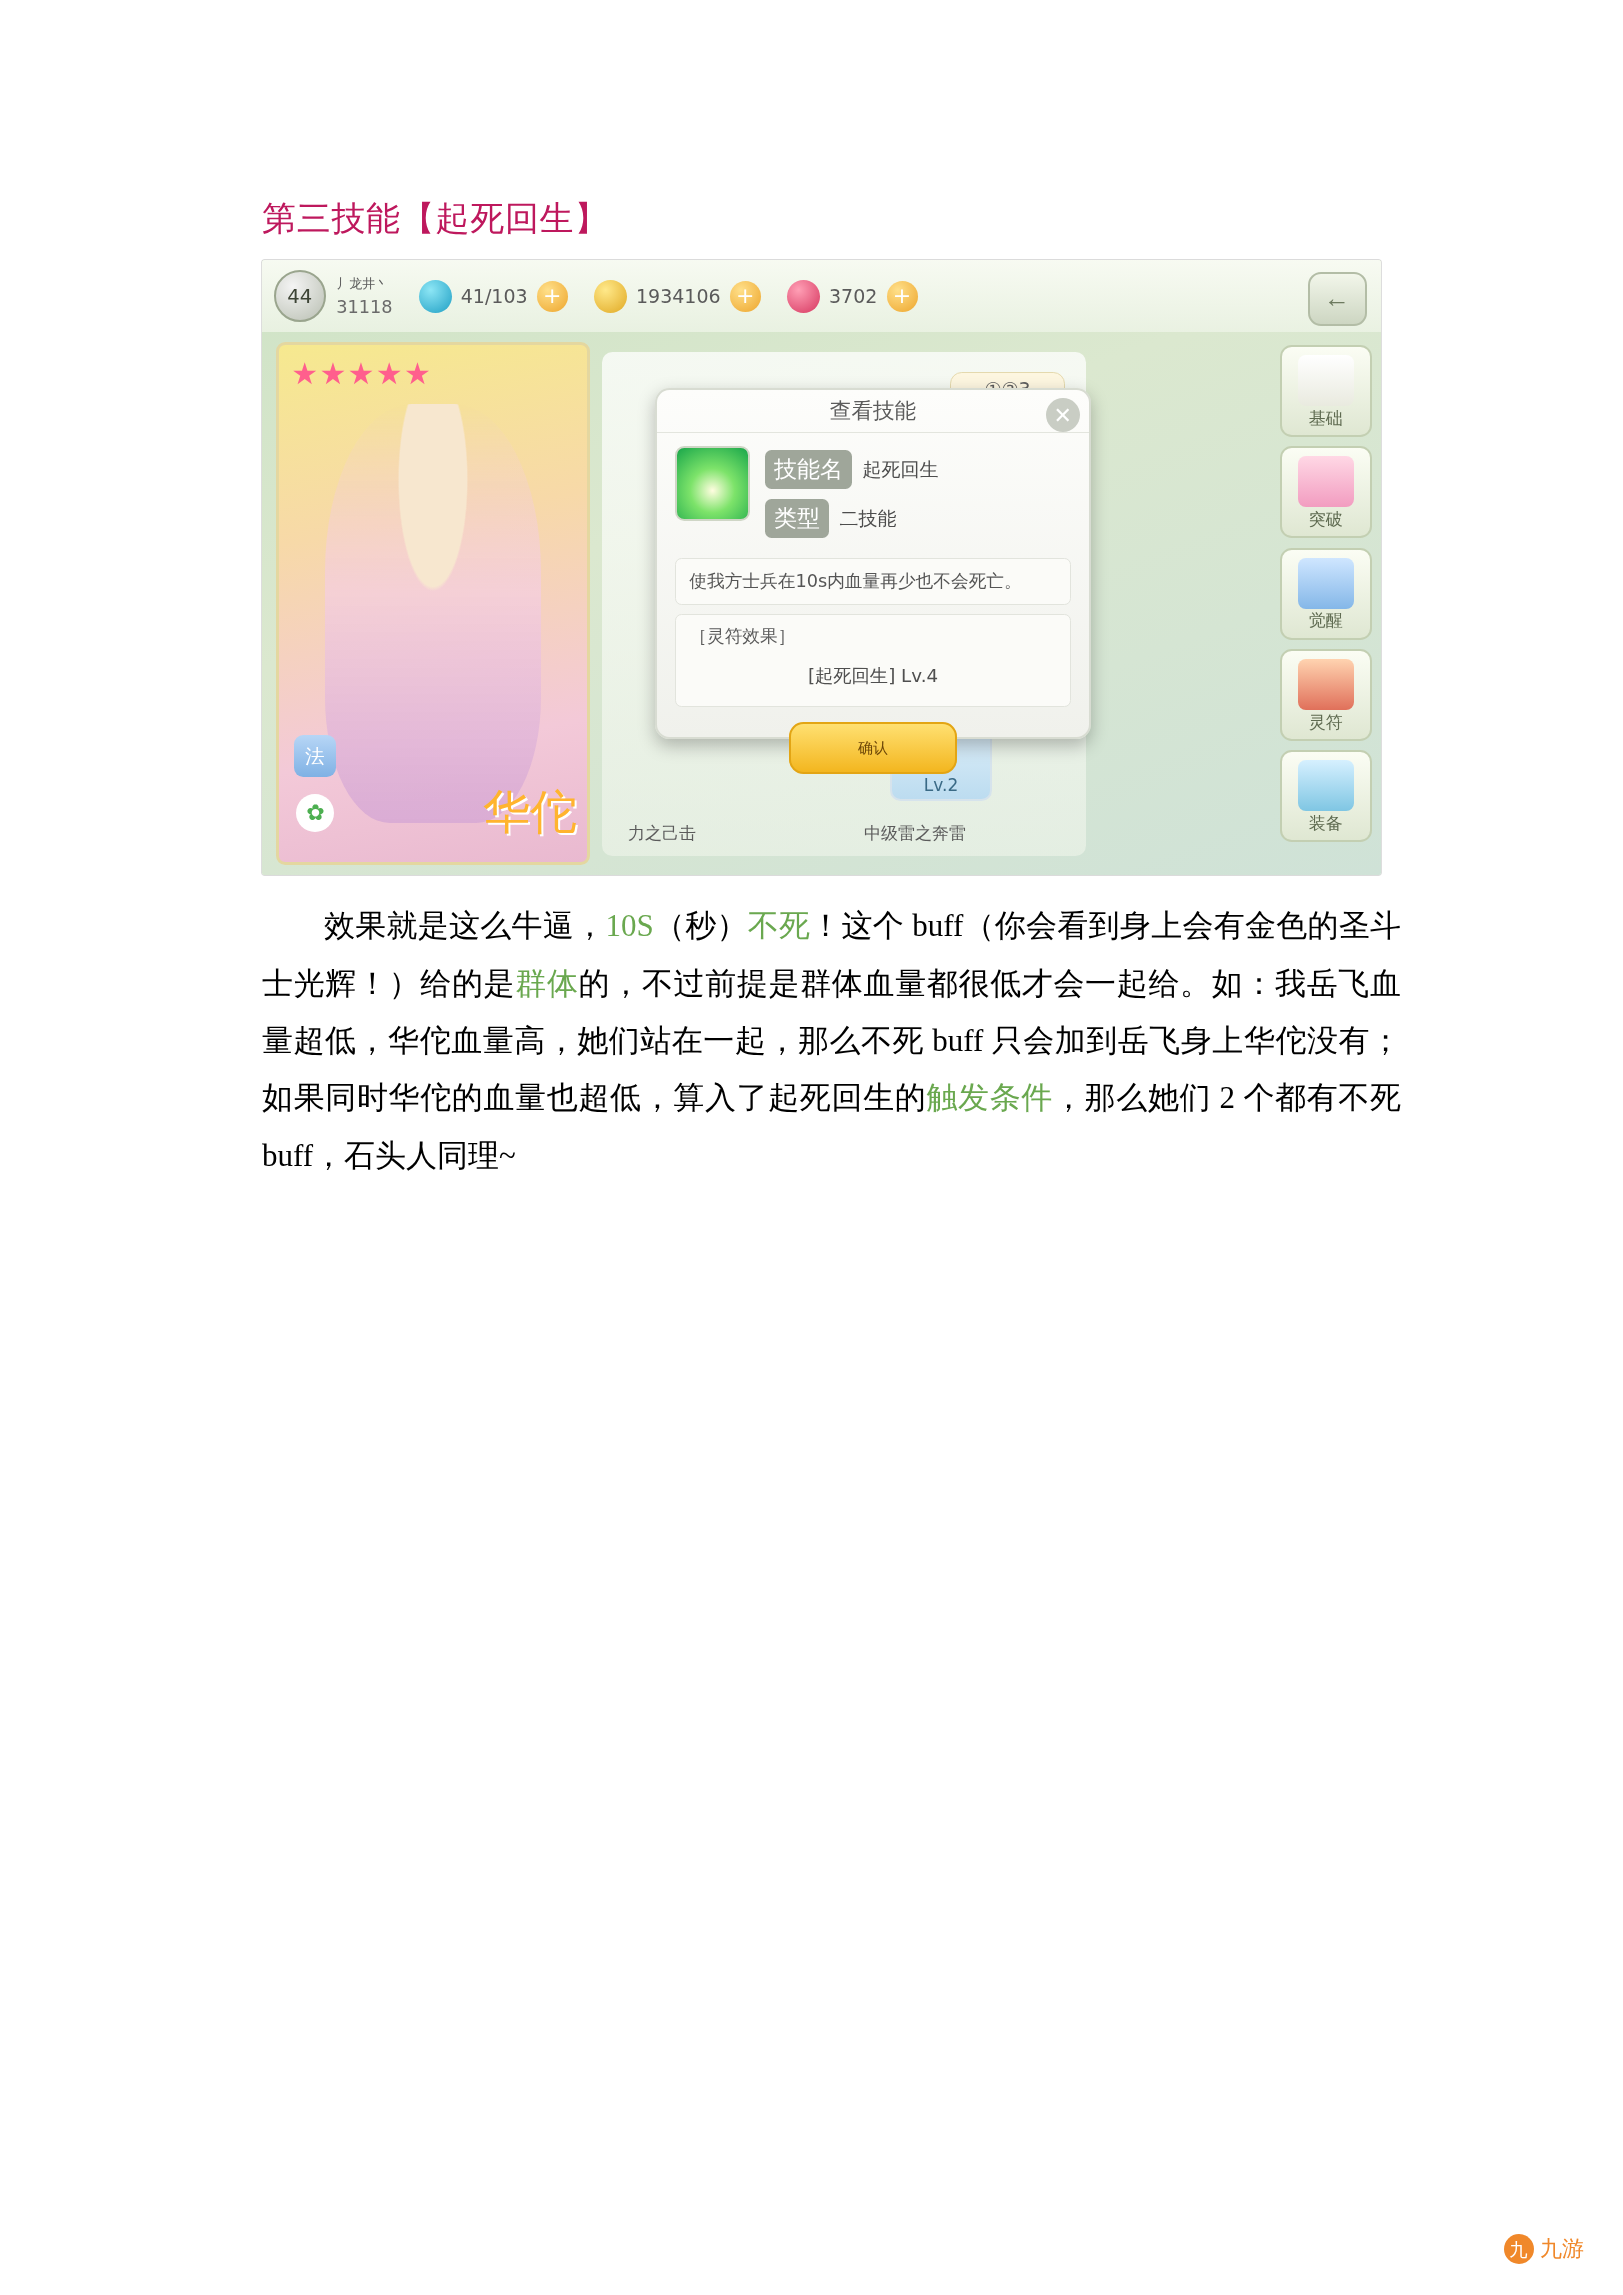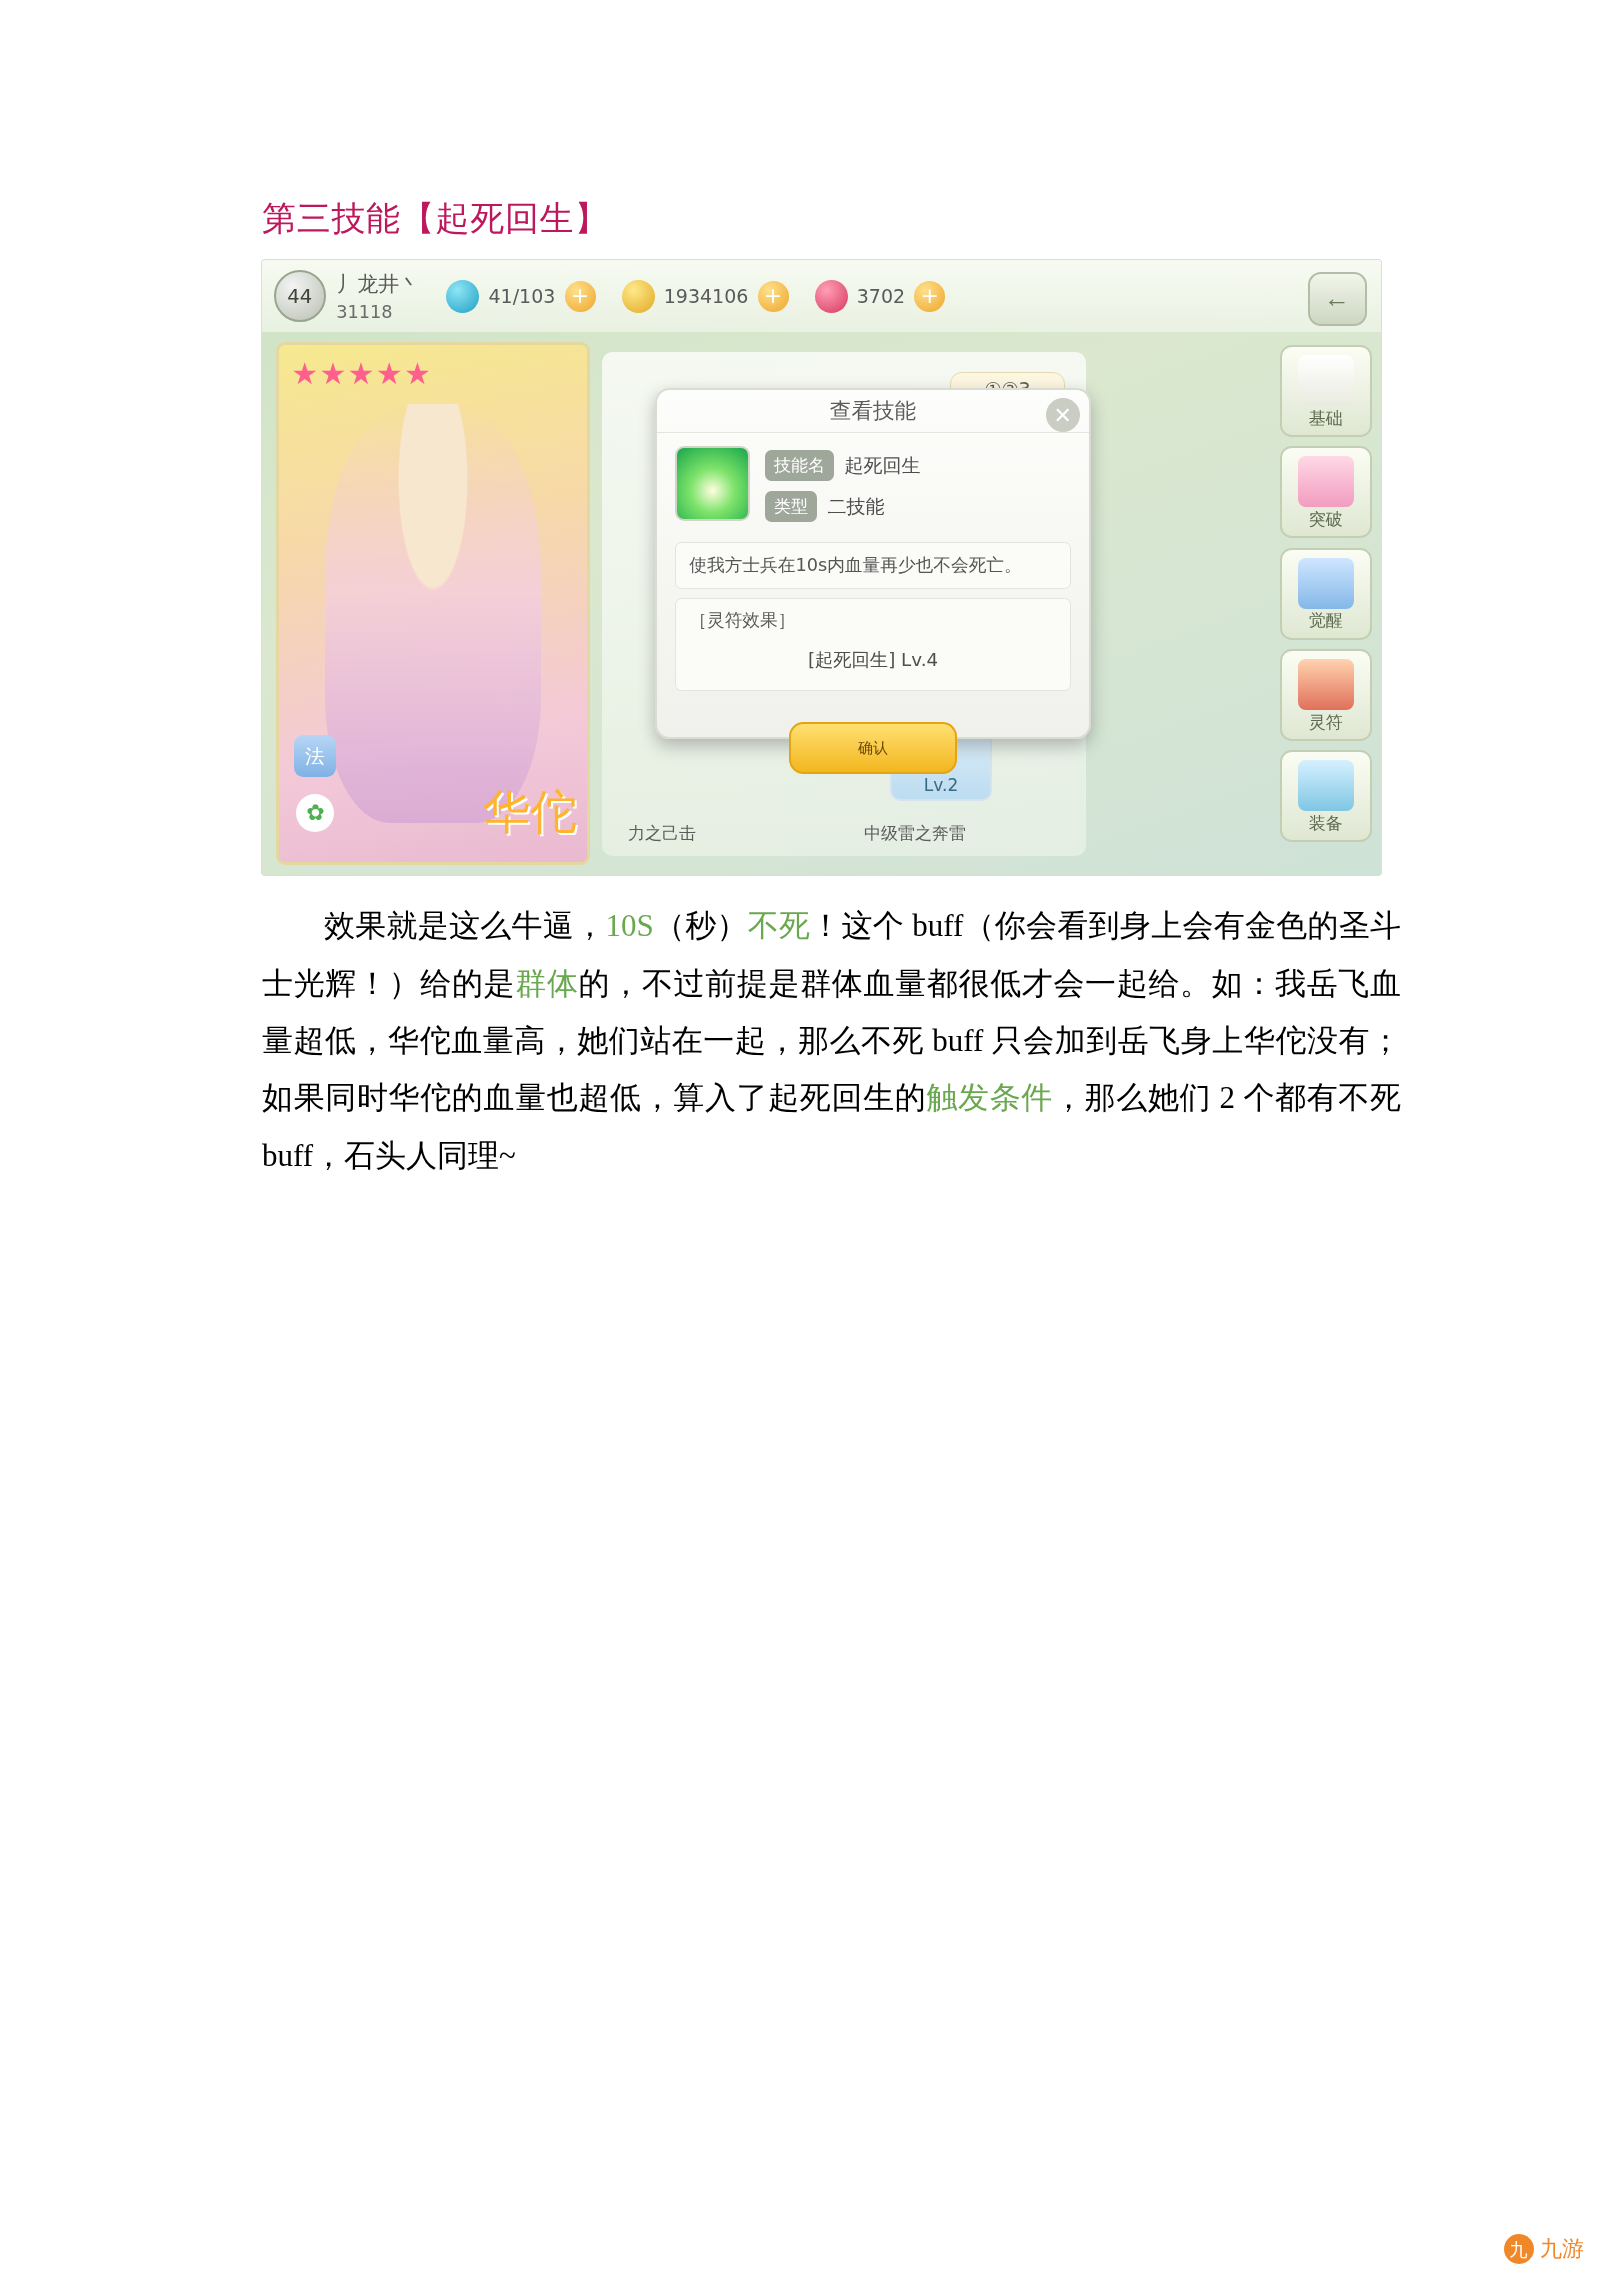--- a/index.html
+++ b/index.html
@@ -67,21 +67,21 @@
     font-family: "DejaVu Sans", sans-serif;
   }
   .player-block {
     margin-left: 10.5px;
     display: flex;
     flex-direction: column;
     justify-content: center;
     color: #4a4a4a;
     font-family: "DejaVu Sans", sans-serif;
   }
-  .player-name { font-size: 21px; color: #5b5b5b; }
+  .player-name { font-size: 13px; color: #5b5b5b; }
   .player-id { font-size: 17.7px; color: #6a6a6a; margin-top: 3.9px; }
   .res-group {
     display: flex;
     align-items: center;
     margin-left: 26px;
     font-family: "DejaVu Sans", sans-serif;
   }
   .res-icon {
     width: 33px; height: 33px;
     border-radius: 50%;
@@ -286,21 +286,21 @@
     border-radius: 9.2px;
     background: radial-gradient(circle at 50% 60%, #fffde0 0%, #7de36a 40%, #18a64a 100%);
     border: 2px solid #cfd6c6;
     flex: none;
   }
   .skill-meta { margin-left: 14.4px; padding-top: 3.9px; }
   .meta-line { display: flex; align-items: center; margin-bottom: 10.5px; }
   .meta-key {
     background: #9fa69a;
     color: #fff;
-    font-size: 17px;
+    font-size: 23px;
     border-radius: 6.5px;
     padding: 3.9px 9.2px;
     font-family: "DejaVu Sans", sans-serif;
   }
   .meta-val {
     margin-left: 10.5px;
     font-size: 19px;
     color: #4d4d4d;
     font-family: "DejaVu Sans", sans-serif;
   }

